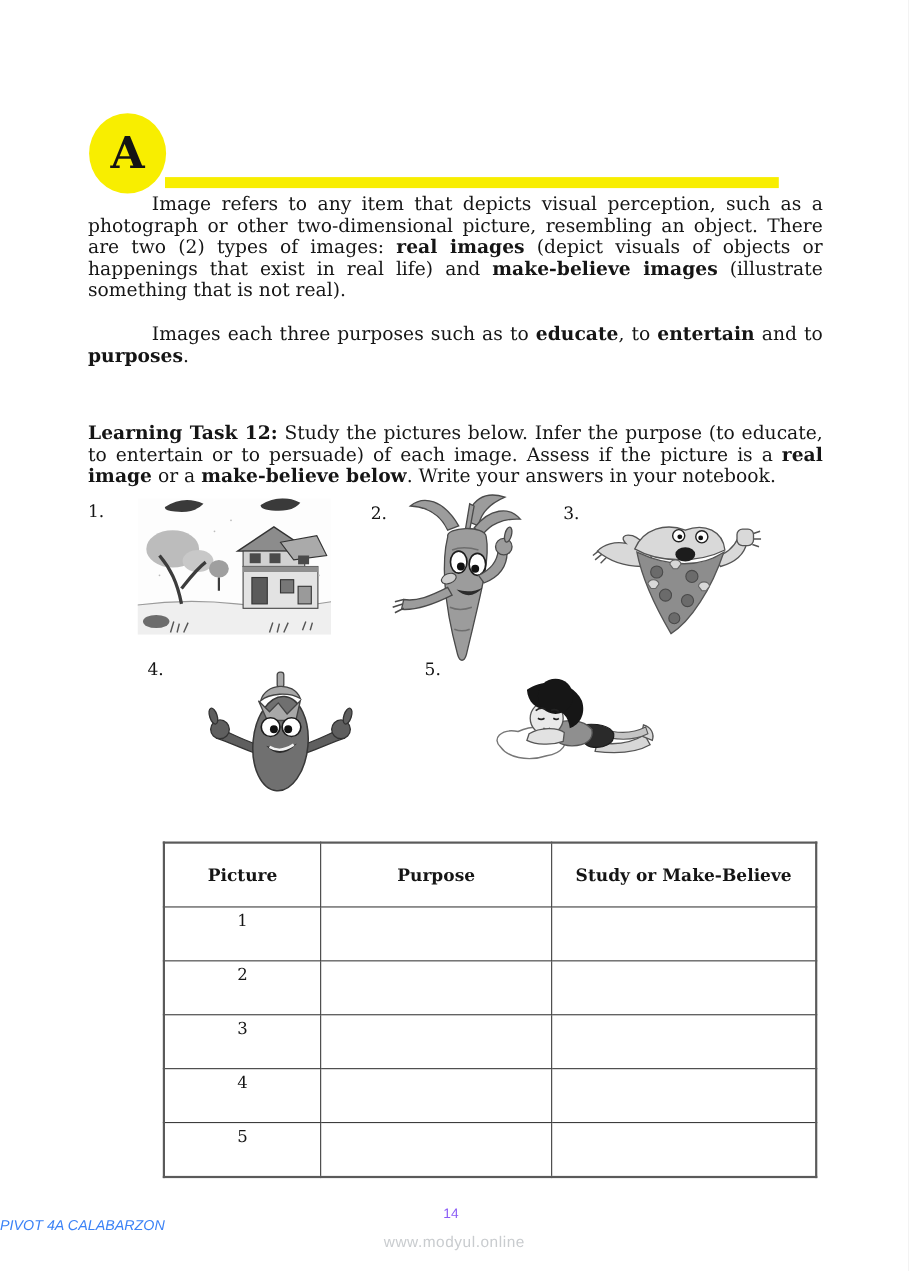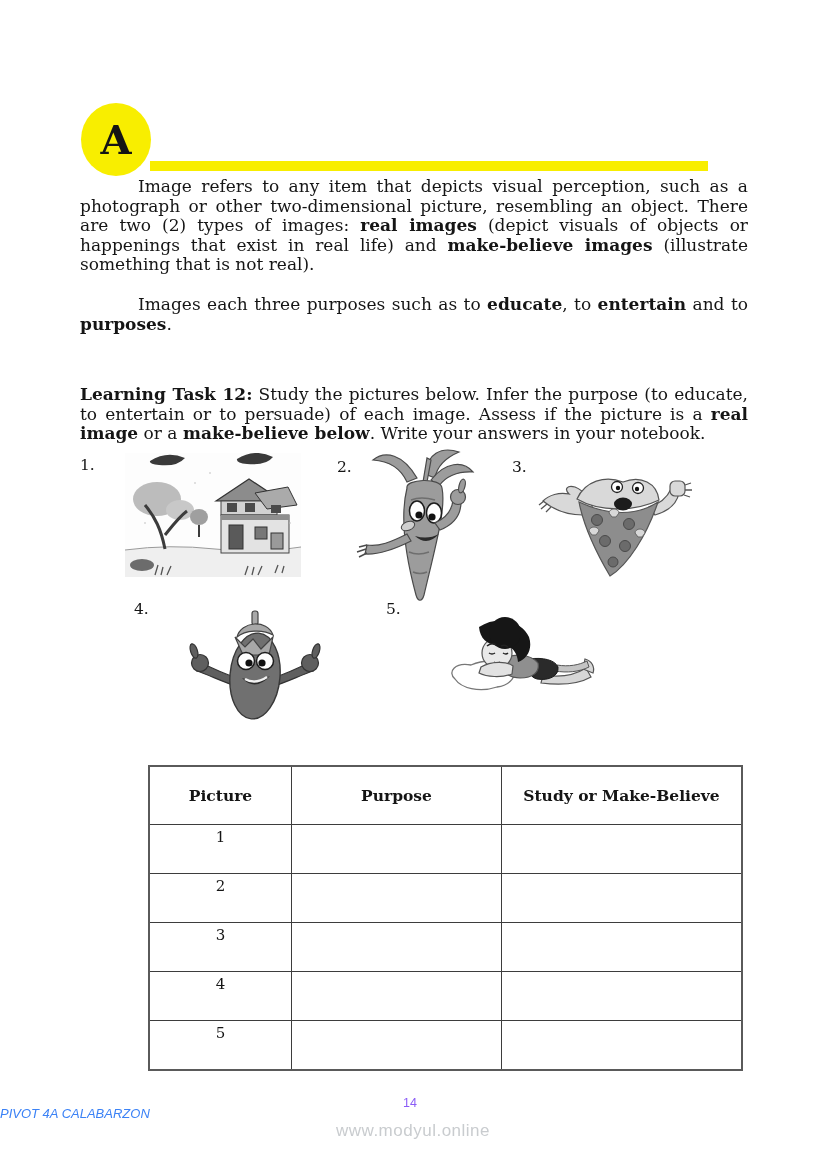--- a/index.html
+++ b/index.html
@@ -32,21 +32,21 @@
   .footer-brand{
     position:absolute;left:0;top:1071px;width:693px;text-align:left;
     font-family:"Liberation Sans",sans-serif;font-style:italic;font-size:13px;color:#3b82f6;margin-top:35px;
   }
   .page-num{
     position:absolute;left:0;top:1096px;width:820px;text-align:center;
     font-family:"Liberation Sans",sans-serif;font-size:12.5px;color:#8b5cf6;
   }
   .watermark{
     position:absolute;left:0;top:1121px;width:826px;text-align:center;
-    font-family:"Liberation Sans",sans-serif;font-size:17px;color:#c9cccf;letter-spacing:0.5px;
+    font-family:"Liberation Sans",sans-serif;font-size:14px;color:#c9cccf;letter-spacing:0.5px;
   }
 </style>
 </head>
 <body>
 
 <div class="page">
 
   <div class="badge">
     <span>A</span>
   </div>

